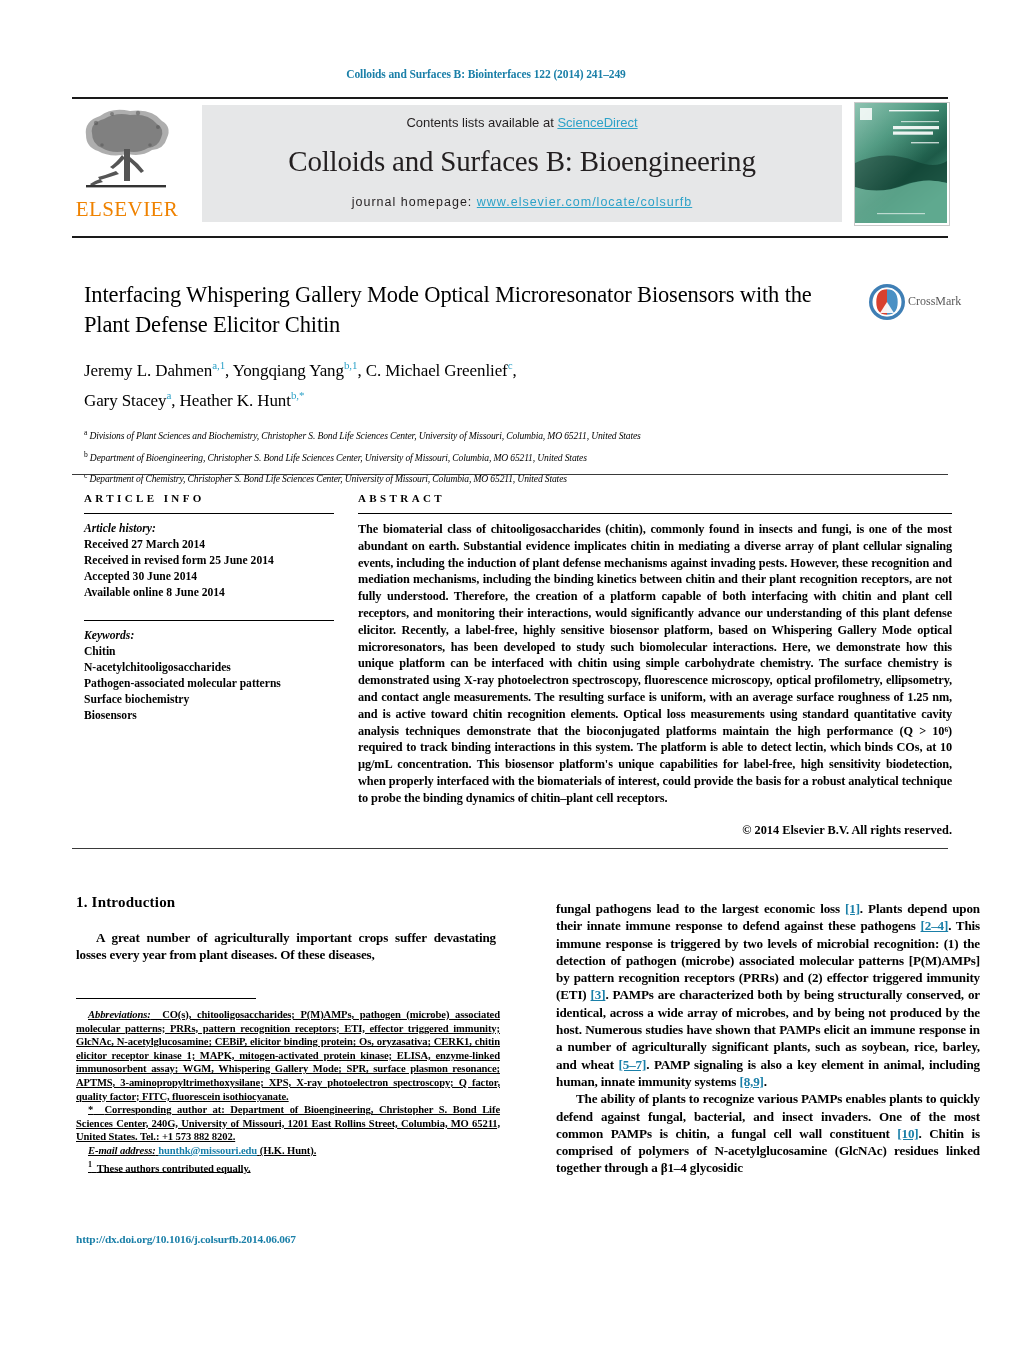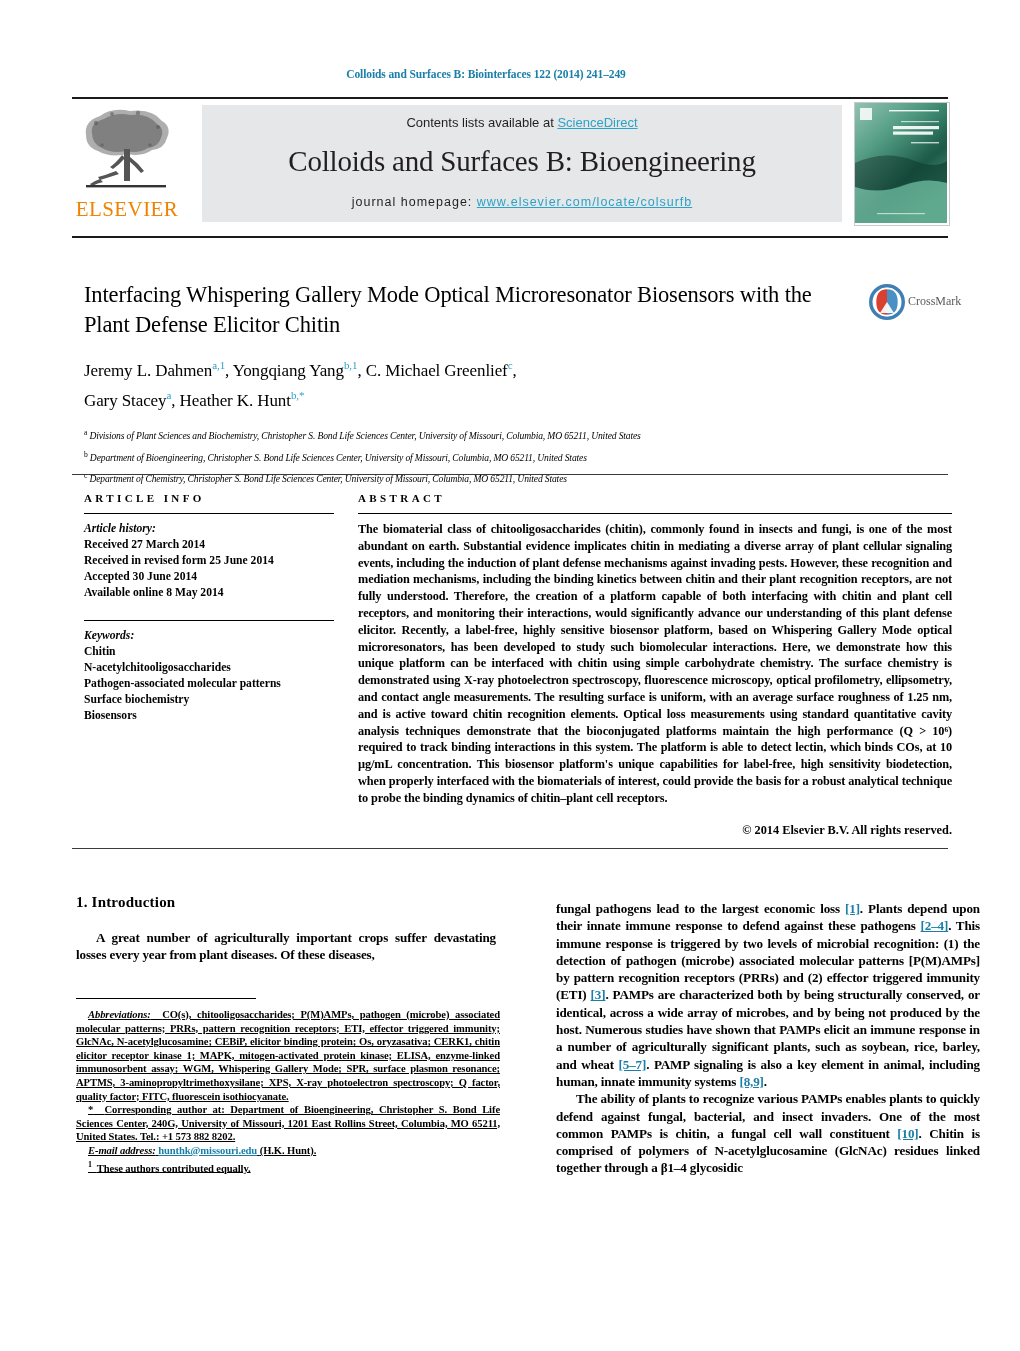--- a/index.html
+++ b/index.html
@@ -432,21 +432,21 @@
 
   <div class="rule-mid"></div>
 
   <div class="infocol">
     <div class="sec-head">ARTICLE INFO</div>
     <div class="thin-rule"></div>
     <div class="info-label">Article history:</div>
     <div class="info-line">Received 27 March 2014</div>
     <div class="info-line">Received in revised form 25 June 2014</div>
     <div class="info-line">Accepted 30 June 2014</div>
-    <div class="info-line">Available online 8 May 2014</div>
+    <div class="info-line">Available online 8 June 2014</div>
 
     <div class="kw-block">
       <div class="thin-rule"></div>
       <div class="info-label">Keywords:</div>
       <div class="info-line">Chitin</div>
       <div class="info-line">N-acetylchitooligosaccharides</div>
       <div class="info-line">Pathogen-associated molecular patterns</div>
       <div class="info-line">Surface biochemistry</div>
       <div class="info-line">Biosensors</div>
     </div>
@@ -473,15 +473,16 @@
 
   <div class="footnote-rule"></div>
   <div class="footnotes">
     <p class="fn-text fn-indent"><span class="ital">Abbreviations:</span>&nbsp; <span>CO(s), chitooligosaccharides; P(M)AMPs, pathogen (microbe) associated molecular patterns; PRRs, pattern recognition receptors; ETI, effector triggered immunity; GlcNAc, N-acetylglucosamine; CEBiP, elicitor binding protein; Os, oryzasativa; CERK1, chitin elicitor receptor kinase 1; MAPK, mitogen-activated protein kinase; ELISA, enzyme-linked immunosorbent assay; WGM, Whispering Gallery Mode; SPR, surface plasmon resonance; APTMS, 3-aminopropyltrimethoxysilane; XPS, X-ray photoelectron spectroscopy; Q factor, quality factor; FITC, fluorescein isothiocyanate.</span></p>
     <p class="fn-text fn-indent"><span>*</span>&nbsp; <span>Corresponding author at: Department of Bioengineering, Christopher S. Bond Life Sciences Center, 240G, University of Missouri, 1201 East Rollins Street, Columbia, MO 65211, United States. Tel.: +1 573 882 8202.</span></p>
     <p class="fn-text fn-indent"><span class="ital">E-mail address:</span> <a class="link-blue" href="#">hunthk@missouri.edu</a> <span>(H.K. Hunt).</span></p>
     <p class="fn-text fn-indent"><span class="fn-sup">1</span>&nbsp; <span>These authors contributed equally.</span></p>
   </div>
 
   <div class="doi-block">
+    <a class="doi-line" href="#" style="display:block;text-decoration:none;">http://dx.doi.org/10.1016/j.colsurfb.2014.06.067</a>
   </div>
 
 </div>
 
 </body></html>

